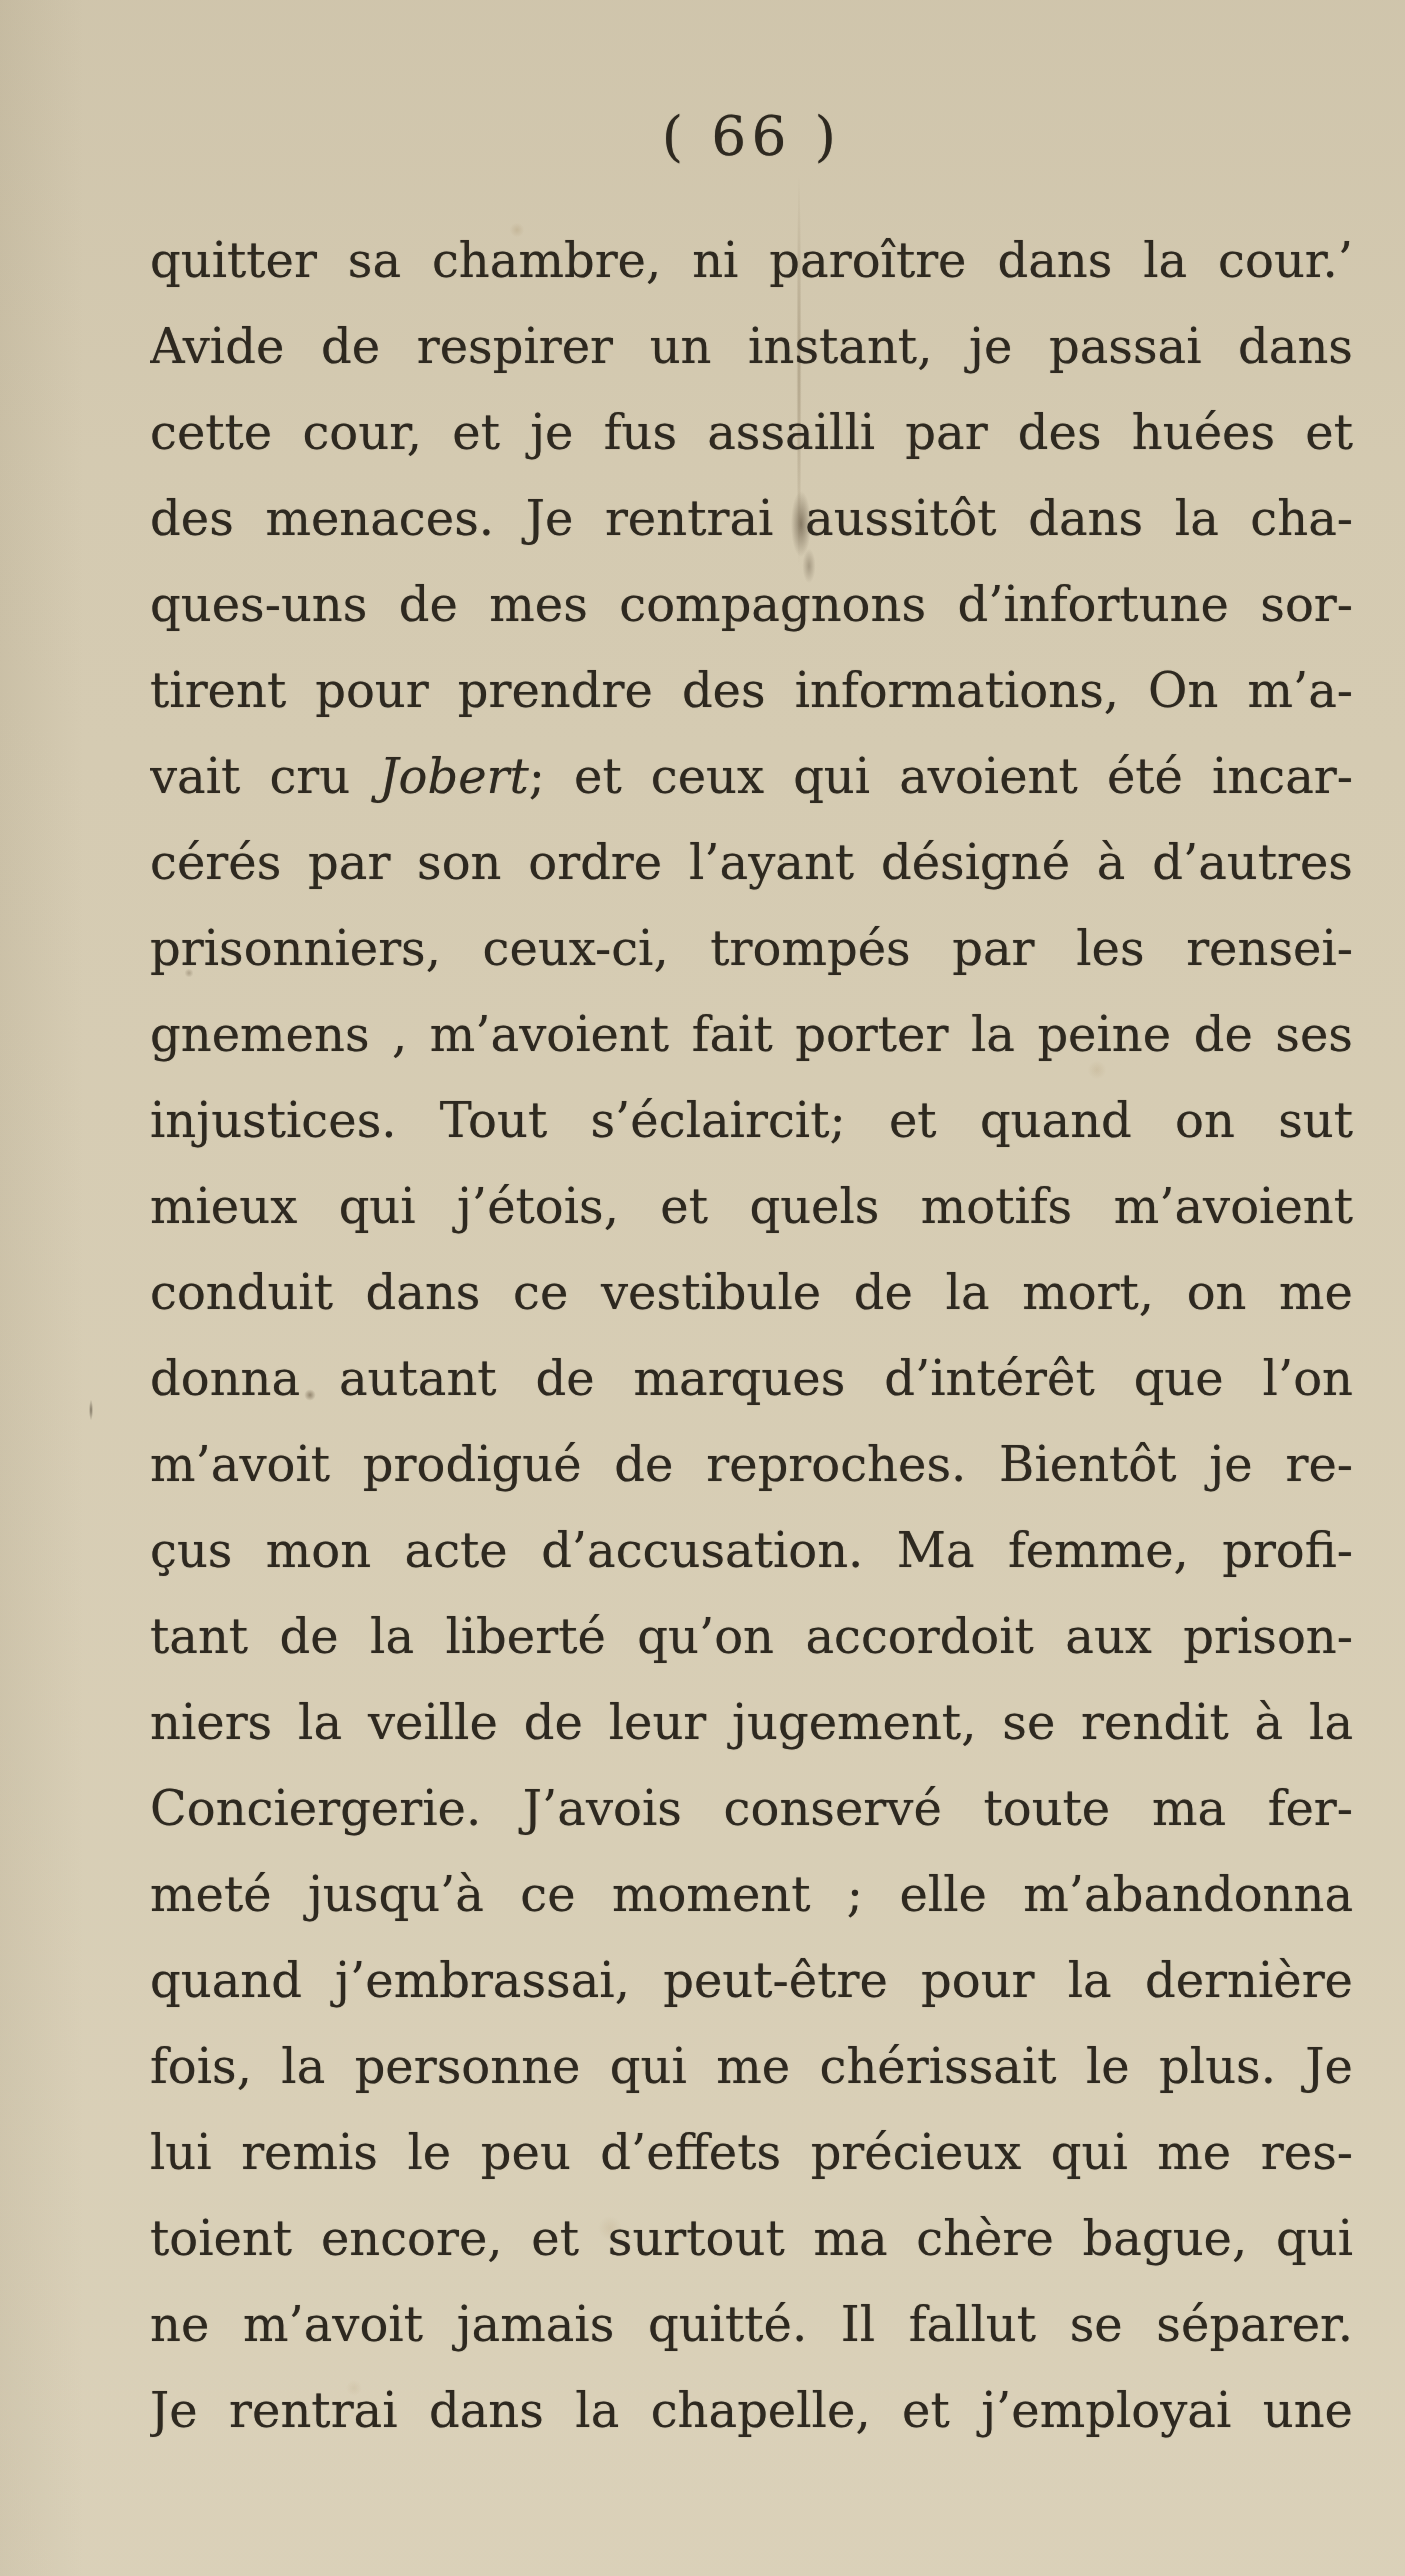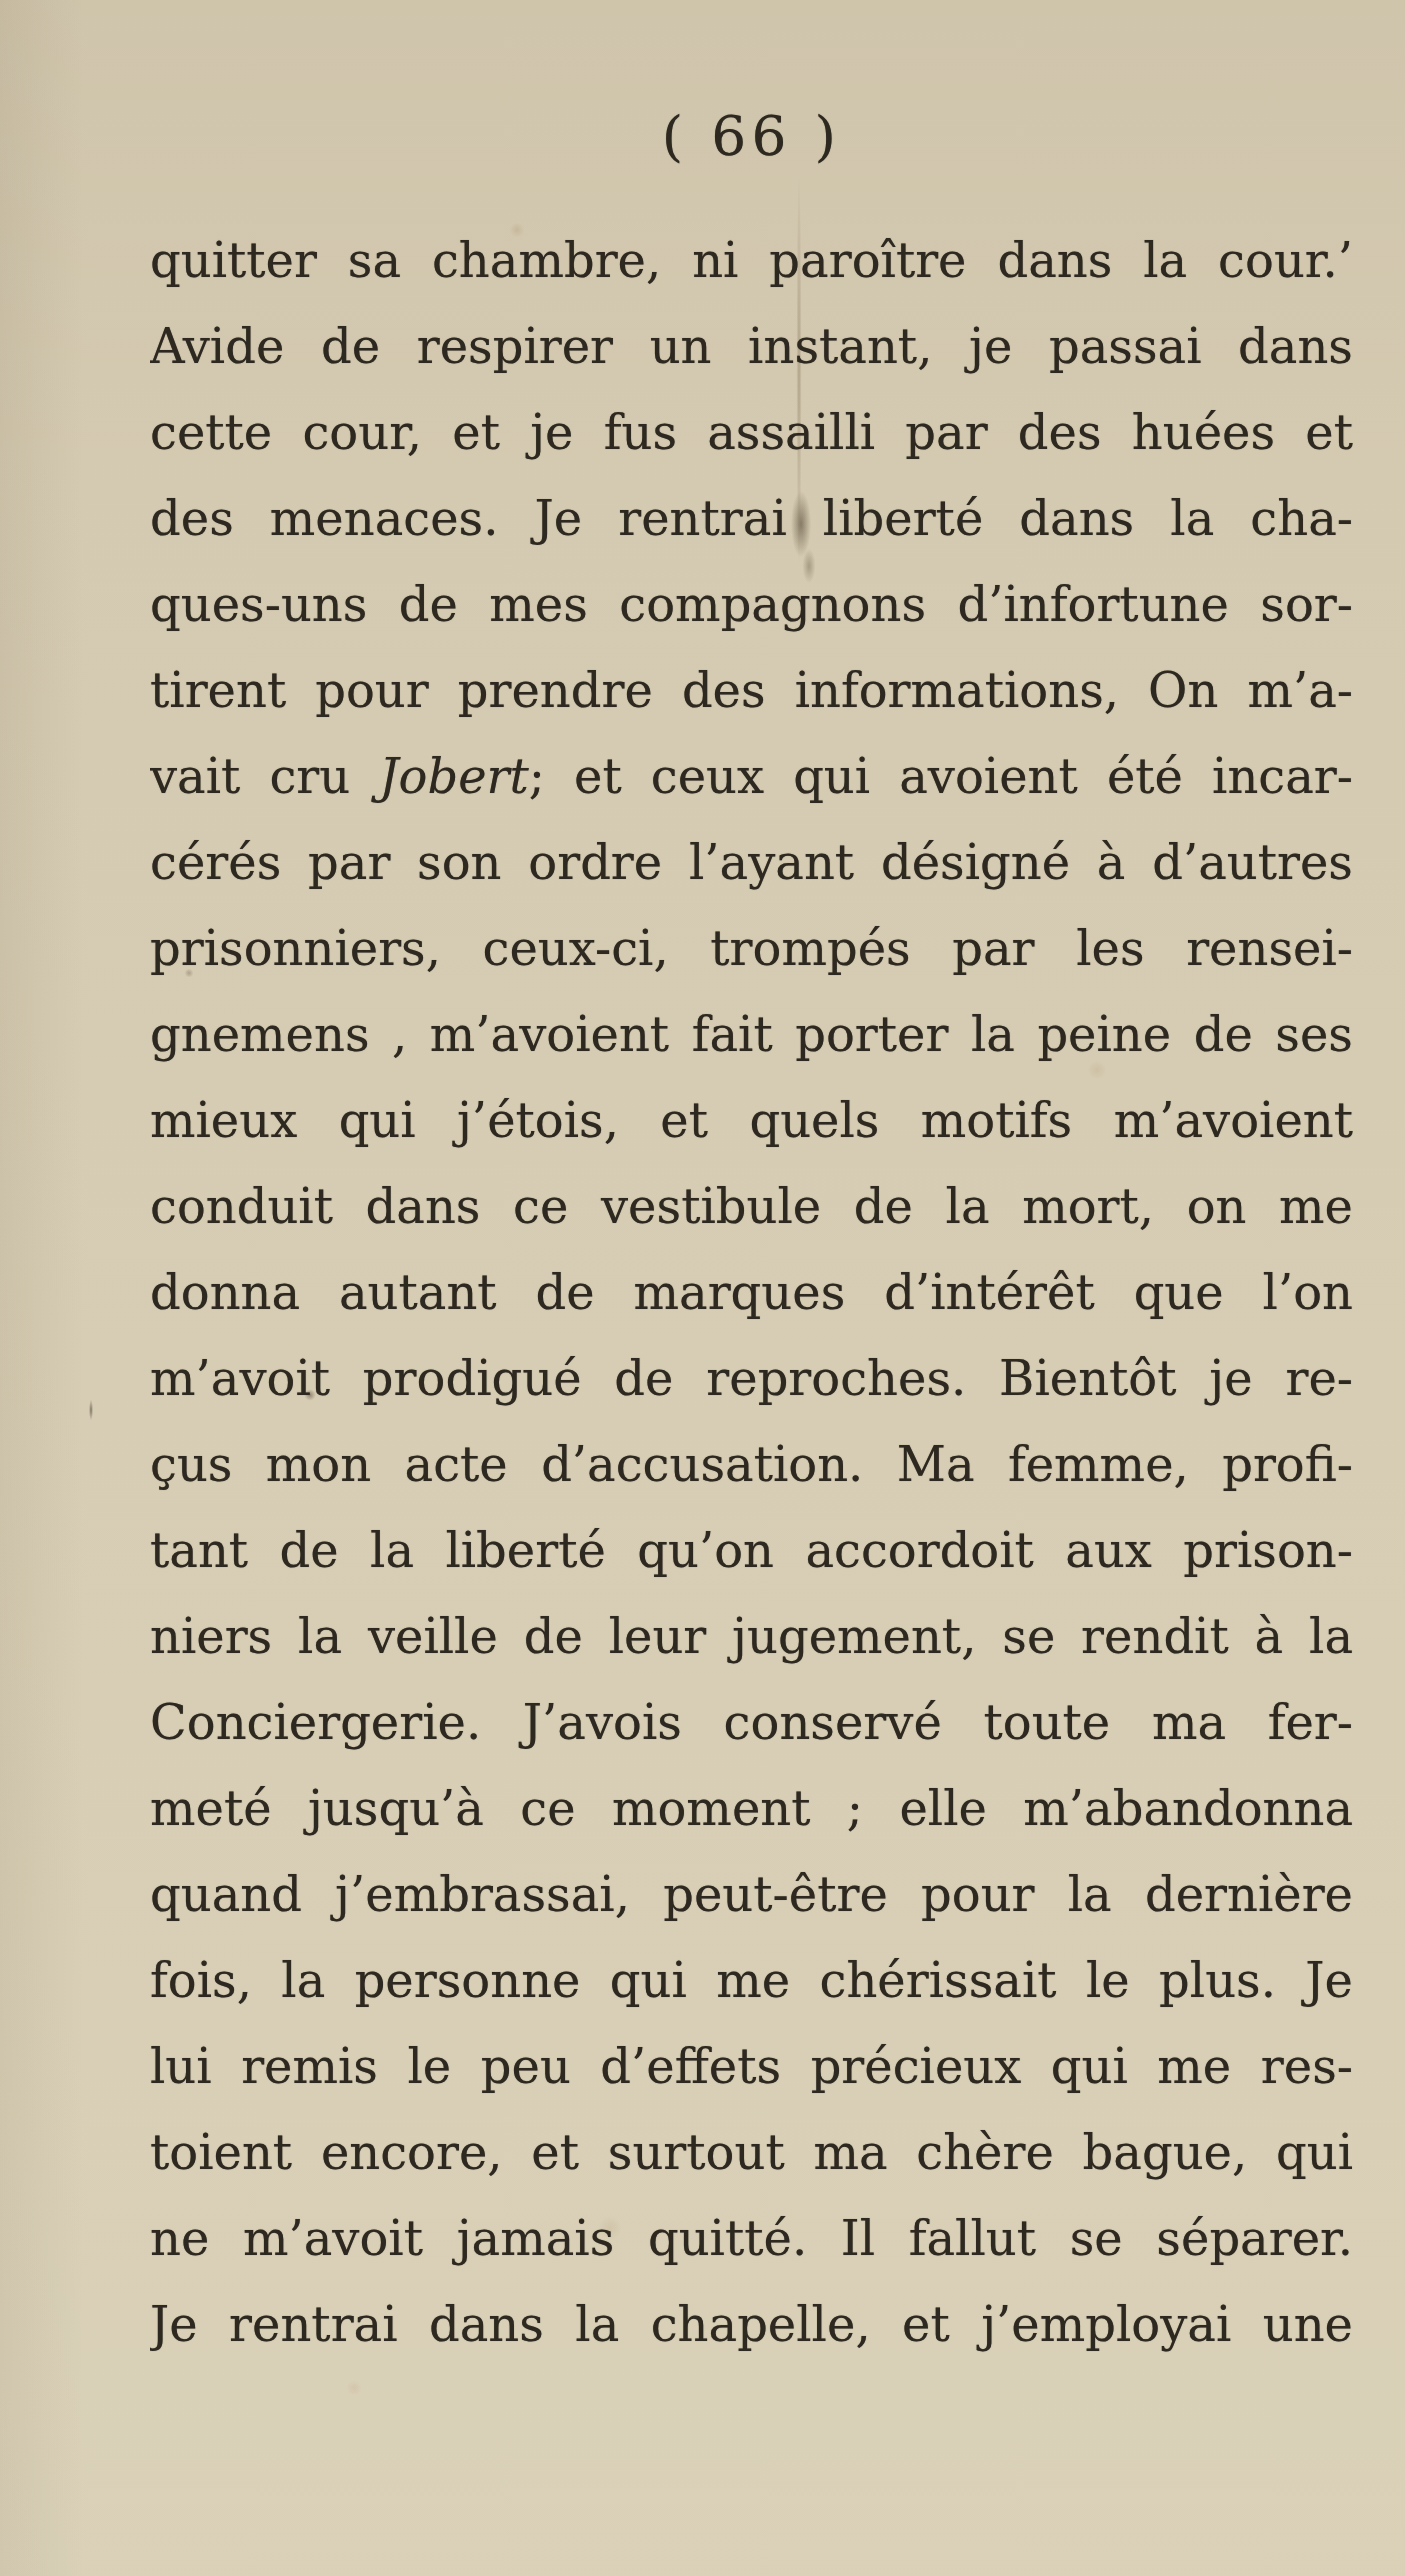--- a/index.html
+++ b/index.html
@@ -75,27 +75,28 @@
 </head>
 <body>
 
 <div class="page">
   <div class="paper-overlay"></div>
   <div class="page-number">( 66 )</div>
   <div class="text-block">
       <div class="line">quitter sa chambre, ni paroître dans la cour.’</div>
       <div class="line">Avide de respirer un instant, je passai dans</div>
       <div class="line">cette cour, et je fus assailli par des huées et</div>
-      <div class="line">des menaces. Je rentrai liberté dans la cha-</div>
+      <div class="line">des menaces. Je rentrai aussitôt dans la cha-</div>
       <div class="line">ques-uns de mes compagnons d’infortune sor-</div>
       <div class="line">tirent pour prendre des informations, On m’a-</div>
       <div class="line"><span>vait cru </span><span class="italic">Jobert</span><span>; et ceux qui avoient été incar-</span></div>
       <div class="line">cérés par son ordre l’ayant désigné à d’autres</div>
       <div class="line">prisonniers, ceux-ci, trompés par les rensei-</div>
       <div class="line">gnemens , m’avoient fait porter la peine de ses</div>
+      <div class="line">injustices. Tout s’éclaircit; et quand on sut</div>
       <div class="line">mieux qui j’étois, et quels motifs m’avoient</div>
       <div class="line">conduit dans ce vestibule de la mort, on me</div>
       <div class="line">donna autant de marques d’intérêt que l’on</div>
       <div class="line">m’avoit prodigué de reproches. Bientôt je re-</div>
       <div class="line">çus mon acte d’accusation. Ma femme, profi-</div>
       <div class="line">tant de la liberté qu’on accordoit aux prison-</div>
       <div class="line">niers la veille de leur jugement, se rendit à la</div>
       <div class="line">Conciergerie. J’avois conservé toute ma fer-</div>
       <div class="line">meté jusqu’à ce moment ; elle m’abandonna</div>
       <div class="line">quand j’embrassai, peut-être pour la dernière</div>

